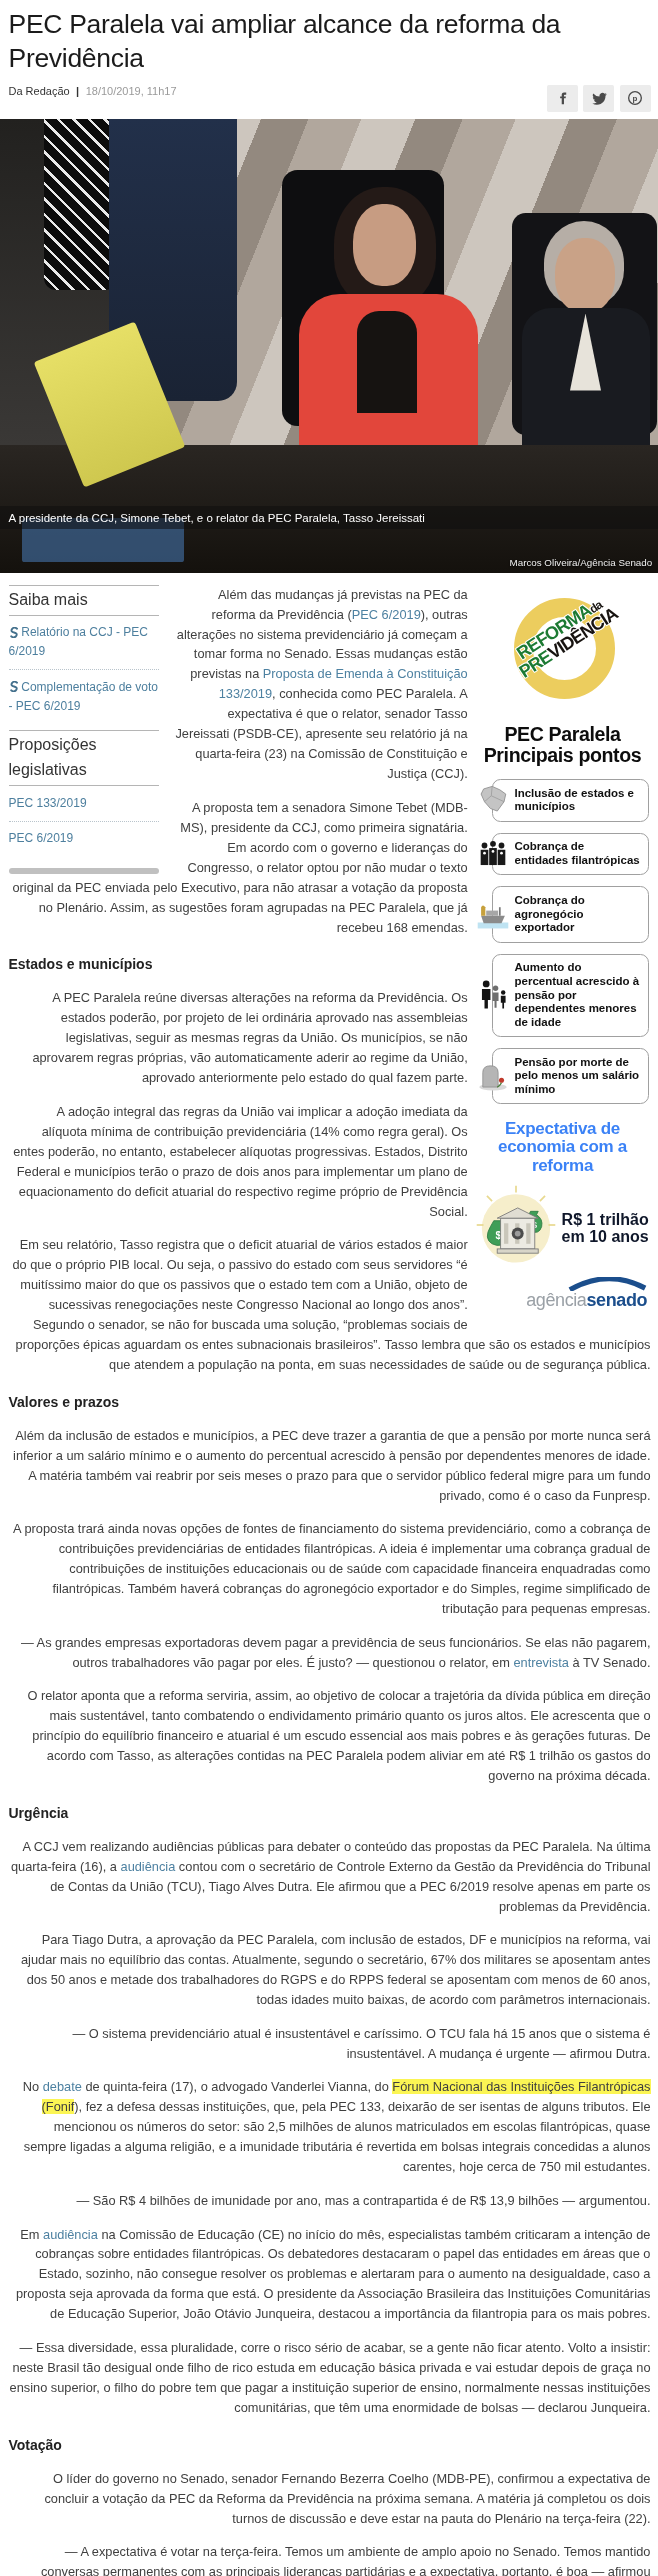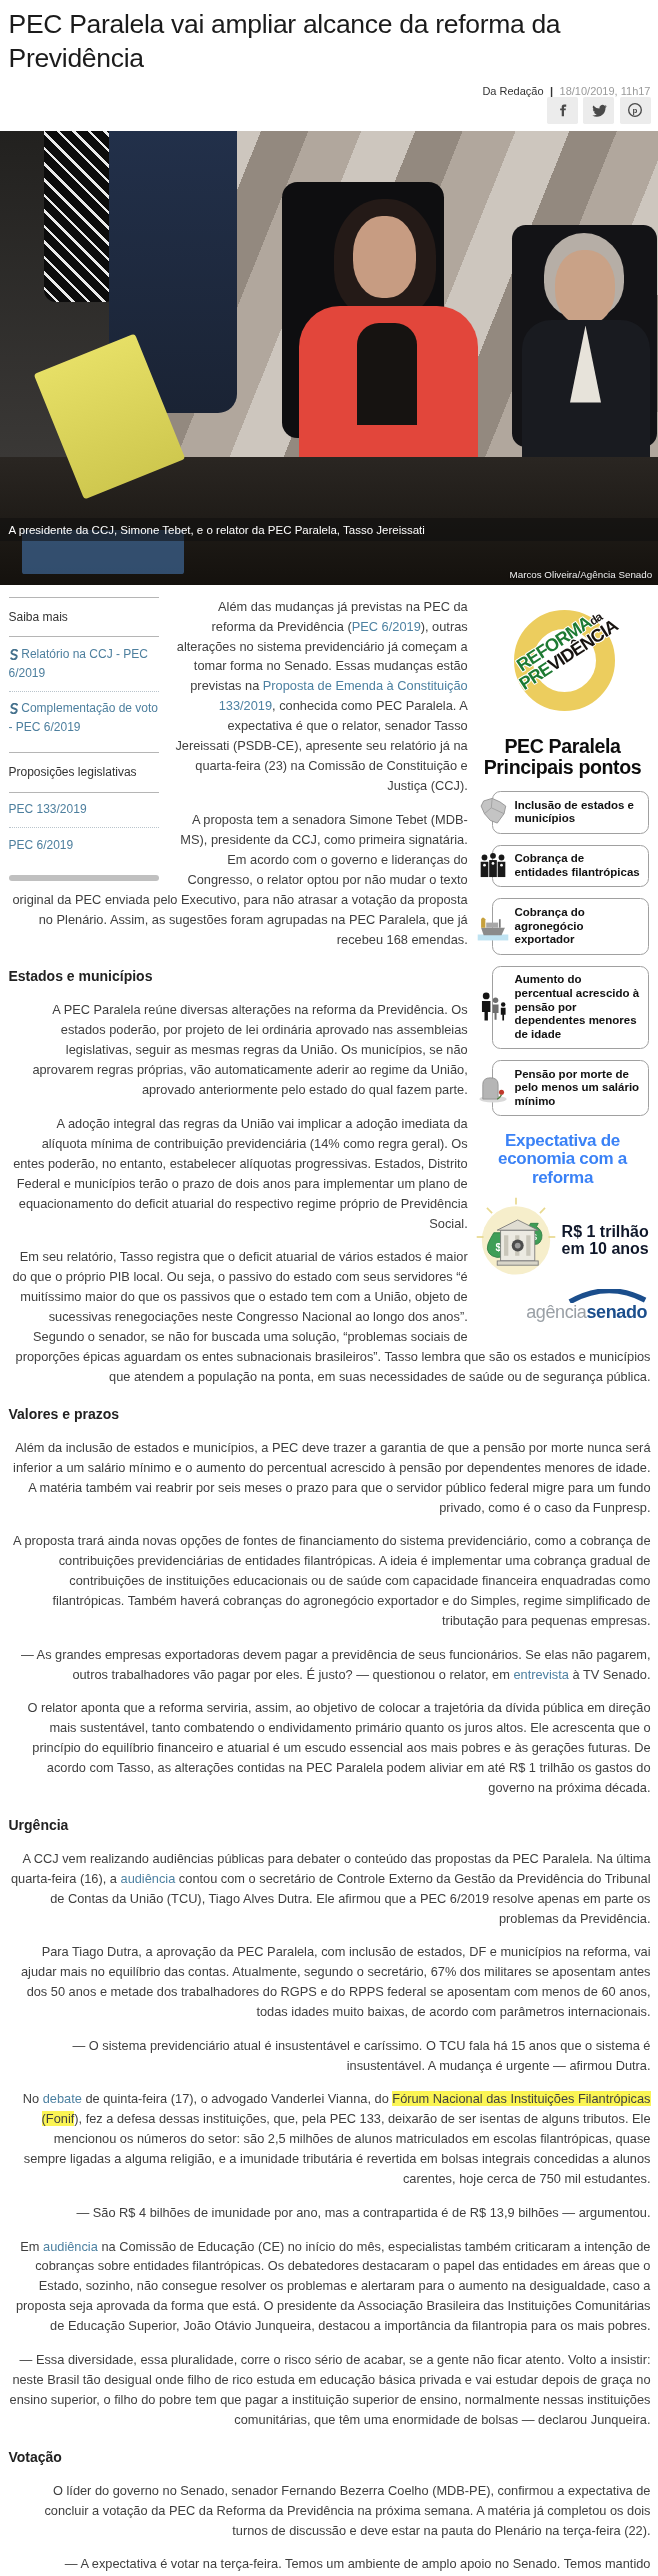--- a/index.html
+++ b/index.html
@@ -2,21 +2,21 @@
 <html lang="pt" style="font-size:13.7px"><head>
 <meta charset="utf-8">
 <style>
   html,body{margin:0;padding:0;background:#fff;}
   body{width:659px;font-family:"Liberation Sans",sans-serif;color:#3f3f3f;}
   .wrap{width:659px;}
 
   
   .head-pad{padding:5.1px 8.5px 0 8.5px;}
   h1.page-title{margin:3.4px 0 8.5px 0;font-size:26.5px;line-height:1.28;font-weight:400;color:#1b1b1b;letter-spacing:-0.3px;}
-  .byline-row{display:flex;align-items:flex-end;justify-content:space-between;margin:1.7px 0 6.8px 0;flex-direction:column;}
+  .byline-row{display:flex;align-items:flex-start;justify-content:space-between;margin:1.7px 0 6.8px 0;}
   .byline{font-size:11px;color:#444;}
   .byline .author{color:#333;}
   .byline .sep{color:#333;font-weight:bold;margin:0 3.4px;}
   .byline .date{color:#9a9a9a;}
   .social{display:flex;gap:5.1px;}
   .social-btn{width:31px;height:27px;background:#ececec;border:none;border-radius:1.7px;display:flex;align-items:center;justify-content:center;cursor:pointer;color:#4a4a4a;}
   .social-btn svg{display:block;}
 
   
   .hero{position:relative;width:659px;height:454px;overflow:hidden;background:#9a9088;}
@@ -39,21 +39,21 @@
   .hero-desk{position:absolute;left:0;bottom:0;width:100%;height:28%;background:linear-gradient(#2a2622,#14110d);}
   .hero-folder{position:absolute;left:55px;bottom:101px;width:109px;height:135px;background:linear-gradient(#e6df66,#cfc84f);transform:rotate(-22deg);border-radius:3.4px;}
   .hero-monitor{position:absolute;left:22px;bottom:10.2px;width:162px;height:44px;background:#3c628e;opacity:.75;border-radius:2.6px;}
   .hero-caption{position:absolute;left:0;right:0;bottom:44px;background:rgba(15,15,15,.55);color:#fff;
     font-size:11.5px;padding:5.1px 8.5px;}
   .hero-credit{position:absolute;right:6.8px;bottom:5.1px;color:#f0f0f0;font-size:9.8px;text-shadow:0 0.9px 1.7px rgba(0,0,0,.9);}
 
   
   .article{padding:12px 8.5px 6.8px 8.5px;font-size:12.8px;line-height:1.56;color:#3f3f3f;}
   .sidebar{float:left;width:150px;margin-right:13.7px;font-size:12px;}
-  .side-title{font-size:12px;color:#333;margin:0;padding:10px 0;font-weight:400;border-top:0.9px solid #b5b5b5;border-bottom:0.9px solid #b5b5b5;}
+  .side-title{font-size:16px;color:#333;margin:0;padding:2px 0;font-weight:400;border-top:0.9px solid #b5b5b5;border-bottom:0.9px solid #b5b5b5;}
   .side-list{margin:0;padding:0;list-style:none;}
   .side-list li{padding:8.5px 0;border-bottom:0.9px dotted #b9c4cc;line-height:1.45;}
   .side-list li:last-child{border-bottom:none;}
   .side-link{color:#4d7f9e;text-decoration:none;cursor:pointer;}
   .side-ico{display:inline-block;vertical-align:-1.7px;margin-right:2.6px;}
   .side-gap{height:6.8px;}
   .side-scrollbar{height:6px;background:#c0c0c0;border-radius:3.4px;margin:12px 0 3.4px 0;cursor:pointer;}
   .infog{float:right;width:176px;margin-left:6.8px;margin-bottom:8.5px;}
   .badge{position:relative;width:145px;height:119px;margin:5.1px auto 15.4px auto;}
   .badge-ring{position:absolute;left:24px;top:8.5px;width:63px;height:63px;border:19.6px solid #eccd5e;border-radius:50%;}

